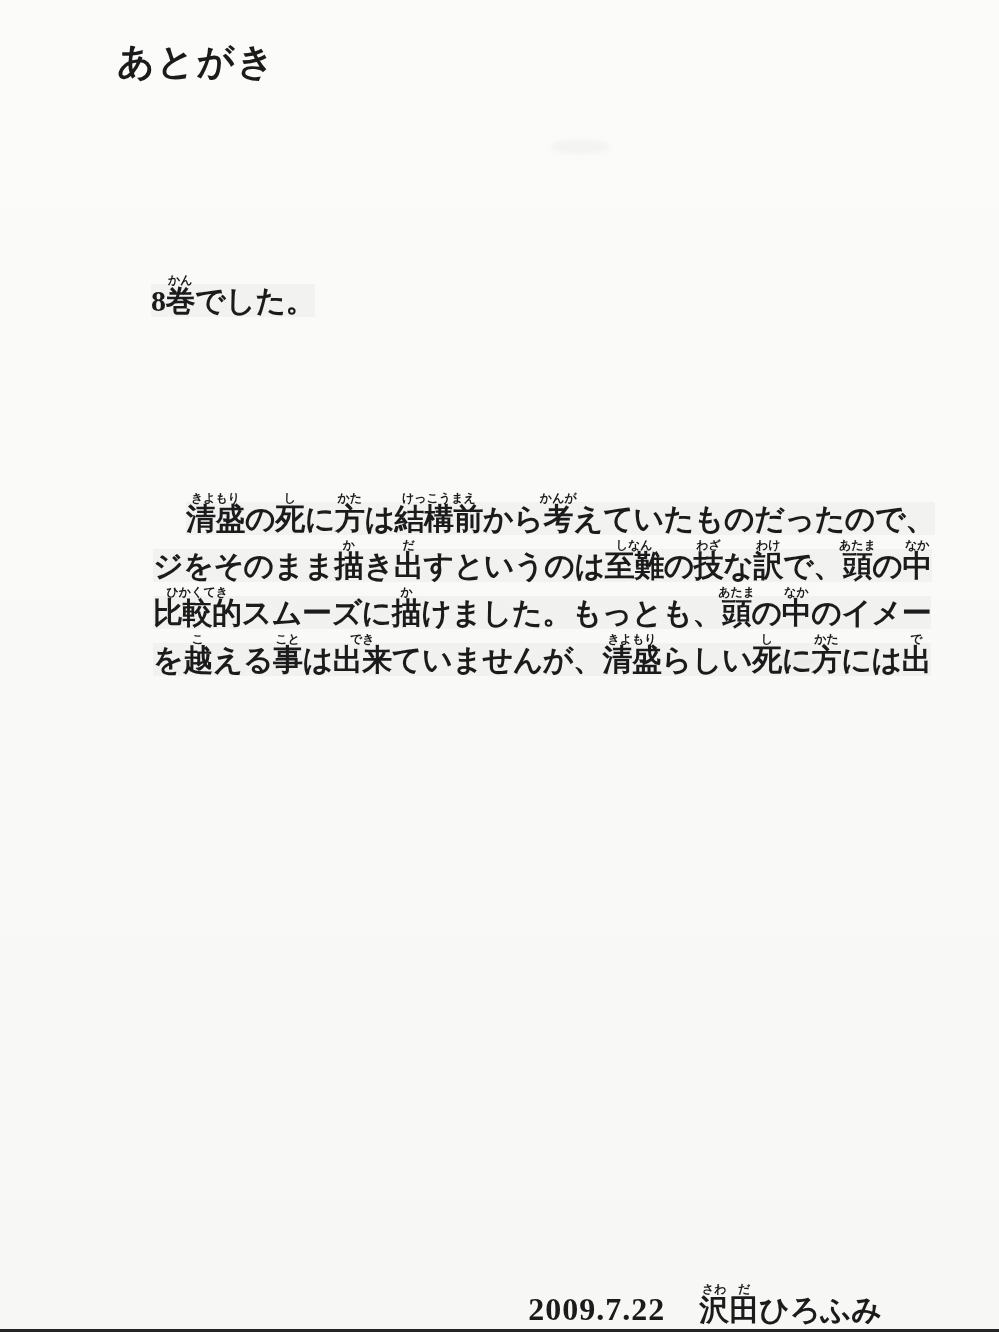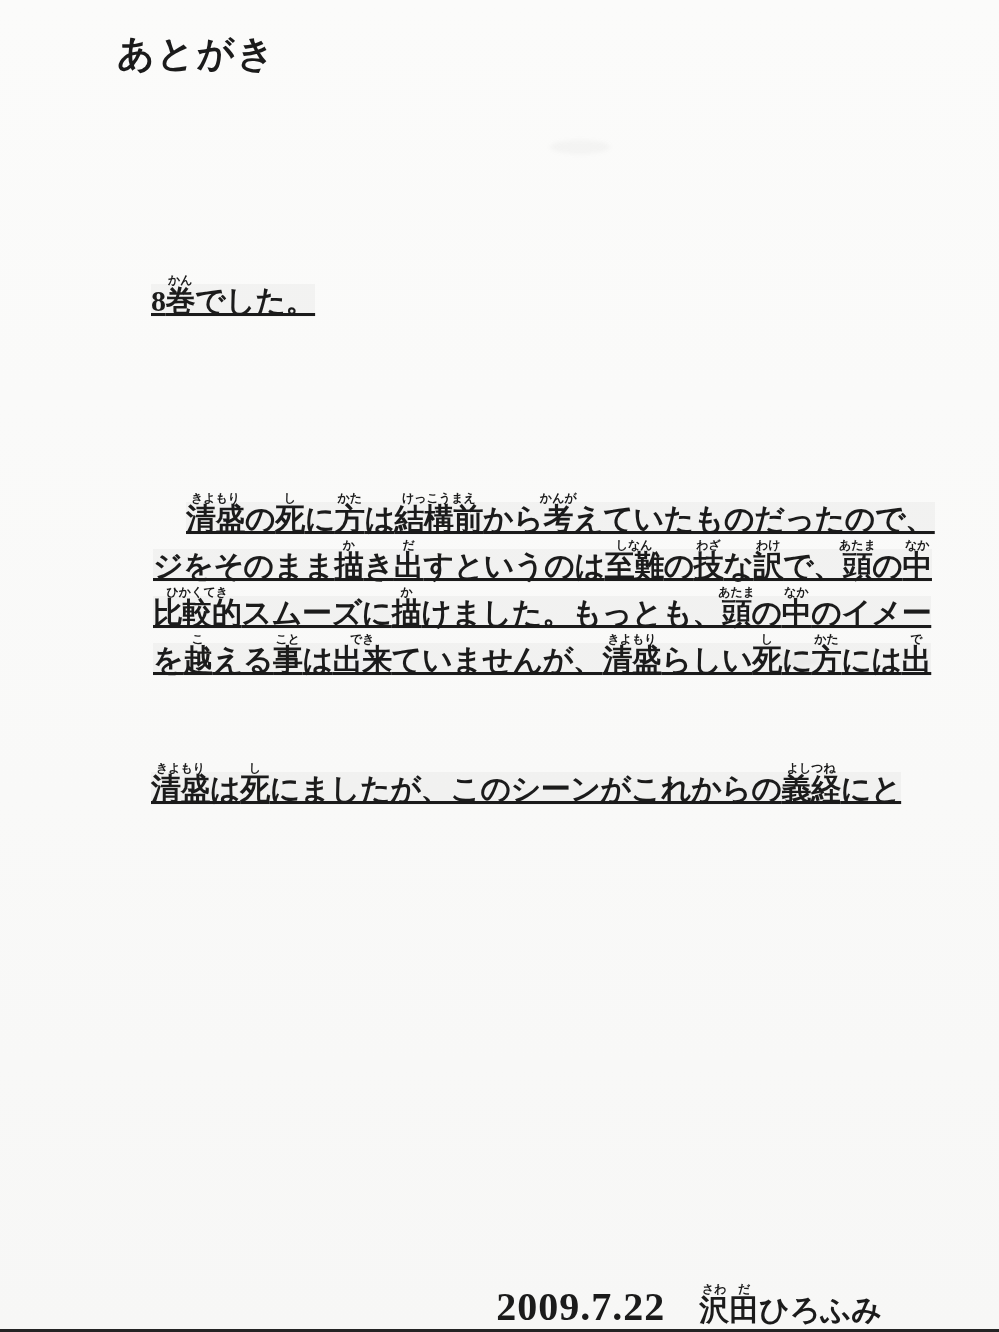--- a/index.html
+++ b/index.html
@@ -8,32 +8,31 @@
     width: 999px;
     height: 1332px;
     margin: 0 auto;
     background: linear-gradient(180deg, #fbfbfa 0%, #f9f9f8 60%, #f7f7f6 100%);
     overflow: hidden;
     font-family: "Liberation Serif", "DejaVu Serif", serif;
     color: #1b1b1b;
   }
   .title {
     position: absolute;
-    top: 8px;
+    top: 16px;
     left: 117px;
     font-size: 37px;
     font-weight: 700;
     letter-spacing: 2px;
     line-height: 1.15;
   }
   .para {
     position: absolute;
     left: 118px;
     width: 790px;
-    text-decoration: underline;
   }
   .line {
     height: 47px;
     line-height: 47px;
     font-size: 30px;
     font-weight: 600;
     letter-spacing: -0.5px;
     white-space: nowrap;
   }
   .line.indent { text-indent: 33px; }
@@ -53,21 +52,21 @@
     position: absolute;
     top: 1283px;
     right: 117px;
     height: 47px;
     line-height: 47px;
     font-size: 30px;
     font-weight: 600;
     white-space: nowrap;
   }
   .sig-date {
-    font-size: 40px;
+    font-size: 32px;
     letter-spacing: 1px;
     margin-right: 34px;
   }
   .bottom-edge {
     position: absolute;
     left: 0;
     bottom: 0;
     width: 100%;
     height: 3px;
     background: #242424;
@@ -91,21 +90,20 @@
       </div>
       <div class="para" style="top: 364px;">
       </div>
       <div class="para" style="top: 492px; margin-left: 35px;">
         <div class="line indent"><span class="ink"><ruby>清盛<rt>きよもり</rt></ruby>の<ruby>死<rt>し</rt></ruby>に<ruby>方<rt>かた</rt></ruby>は<ruby>結構前<rt>けっこうまえ</rt></ruby>から<ruby>考<rt>かんが</rt></ruby>えていたものだったので、</span></div>
         <div class="line"><span class="ink">ジをそのまま<ruby>描<rt>か</rt></ruby>き<ruby>出<rt>だ</rt></ruby>すというのは<ruby>至難<rt>しなん</rt></ruby>の<ruby>技<rt>わざ</rt></ruby>な<ruby>訳<rt>わけ</rt></ruby>で、<ruby>頭<rt>あたま</rt></ruby>の<ruby>中<rt>なか</rt></ruby></span></div>
         <div class="line"><span class="ink"><ruby>比較的<rt>ひかくてき</rt></ruby>スムーズに<ruby>描<rt>か</rt></ruby>けました。もっとも、<ruby>頭<rt>あたま</rt></ruby>の<ruby>中<rt>なか</rt></ruby>のイメー</span></div>
         <div class="line"><span class="ink">を<ruby>越<rt>こ</rt></ruby>える<ruby>事<rt>こと</rt></ruby>は<ruby>出来<rt>でき</rt></ruby>ていませんが、<ruby>清盛<rt>きよもり</rt></ruby>らしい<ruby>死<rt>し</rt></ruby>に<ruby>方<rt>かた</rt></ruby>には<ruby>出<rt>で</rt></ruby></span></div>
       </div>
       <div class="para" style="top: 762px;">
-        <div class="line indent"><span class="ink"><ruby>清盛<rt>きよもり</rt></ruby>は<ruby>死<rt>し</rt></ruby>にましたが、このシーンがこれからの<ruby>義経<rt>よしつね</rt></ruby>にと</span></div>
       </div>
     </div>
 
   <div class="signature">
     <span class="sig-date">2009.7.22</span><span><ruby>沢<rt>さわ</rt></ruby><ruby>田<rt>だ</rt></ruby>ひろふみ</span>
   </div>
 
   <div class="smudge" style="left:550px; top:140px; width:60px; height:14px;"></div>
   <div class="smudge" style="left:770px; top:655px; width:50px; height:12px;"></div>
   <div class="bottom-edge"></div>

